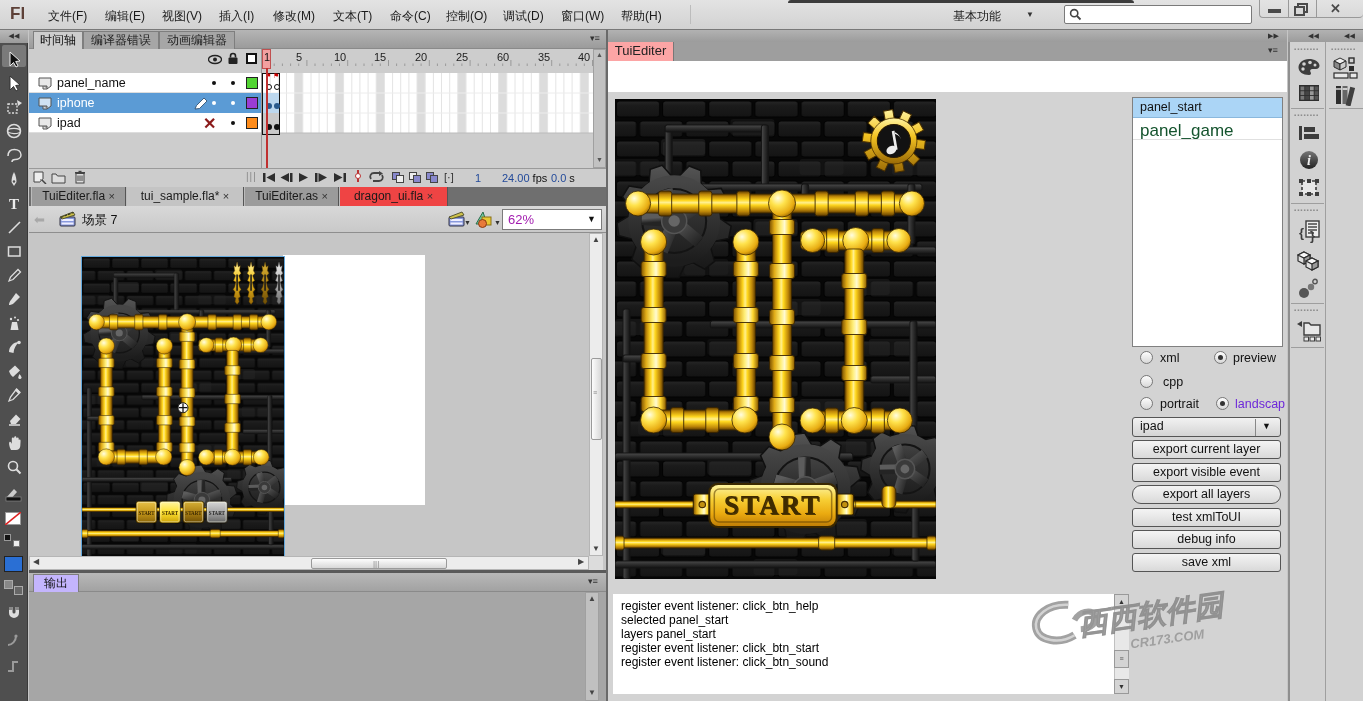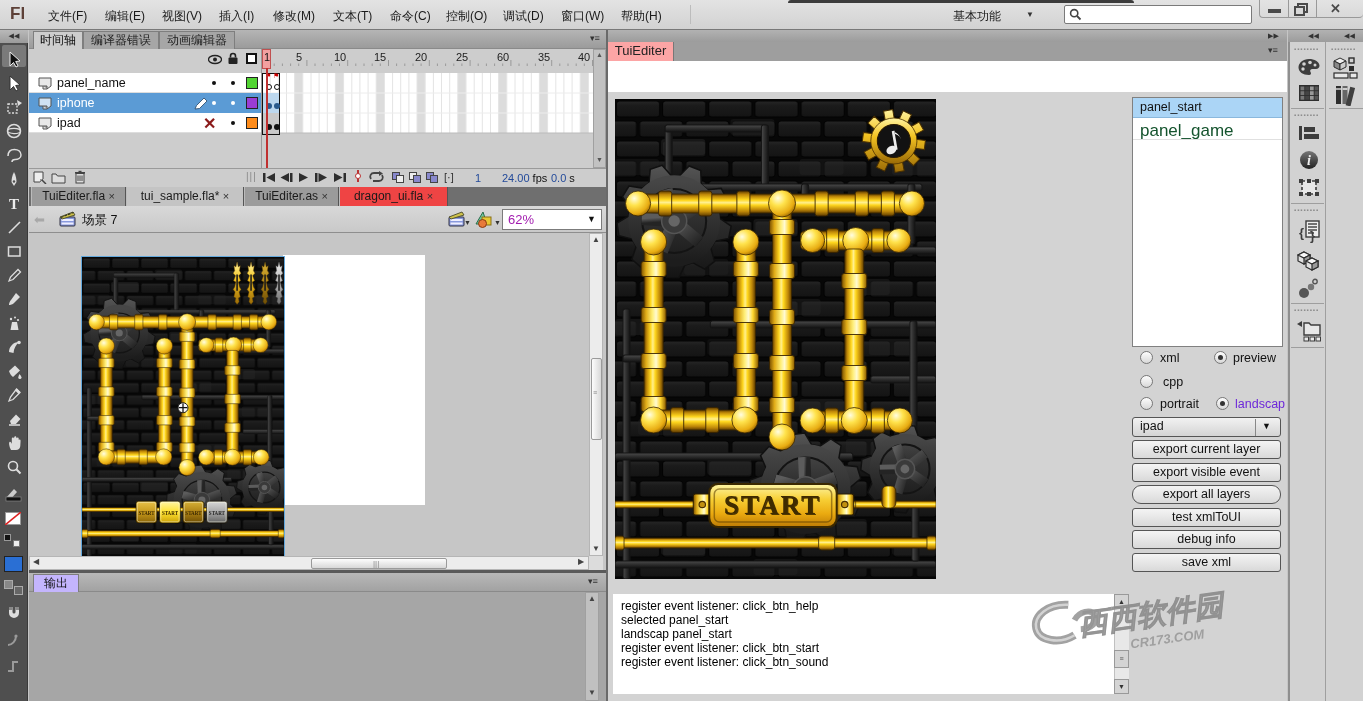--- a/index.html
+++ b/index.html
@@ -747,21 +747,21 @@
     <div class="tx" style="left:1262px;top:421px;font-size:9px;color:#111">▼</div>
     <div style="position:absolute;left:1132px;top:440.0px;width:149px;height:19px;background:linear-gradient(#f4f4f4,#d9d9d9);border:1.5px solid #555;border-radius:3px;box-sizing:border-box;text-align:center;line-height:16px;font-size:12.5px;color:#111">export current layer</div>
     <div style="position:absolute;left:1132px;top:462.5px;width:149px;height:19px;background:linear-gradient(#f4f4f4,#d9d9d9);border:1.5px solid #555;border-radius:3px;box-sizing:border-box;text-align:center;line-height:16px;font-size:12.5px;color:#111">export visible event</div>
     <div style="position:absolute;left:1132px;top:485.0px;width:149px;height:19px;background:linear-gradient(#f4f4f4,#d9d9d9);border:1.5px solid #555;border-radius:9px;box-sizing:border-box;text-align:center;line-height:16px;font-size:12.5px;color:#111">export all layers</div>
     <div style="position:absolute;left:1132px;top:507.5px;width:149px;height:19px;background:linear-gradient(#f4f4f4,#d9d9d9);border:1.5px solid #555;border-radius:3px;box-sizing:border-box;text-align:center;line-height:16px;font-size:12.5px;color:#111">test xmlToUI</div>
     <div style="position:absolute;left:1132px;top:530.0px;width:149px;height:19px;background:linear-gradient(#f4f4f4,#d9d9d9);border:1.5px solid #555;border-radius:3px;box-sizing:border-box;text-align:center;line-height:16px;font-size:12.5px;color:#111">debug info</div>
     <div style="position:absolute;left:1132px;top:552.5px;width:149px;height:19px;background:linear-gradient(#f4f4f4,#d9d9d9);border:1.5px solid #555;border-radius:3px;box-sizing:border-box;text-align:center;line-height:16px;font-size:12.5px;color:#111">save xml</div>
     <div class="abs" style="left:613px;top:594px;width:516px;height:100px;background:#fff"></div>
     <div class="tx" style="left:621px;top:599px;font-size:12px;color:#000">register event listener: click_btn_help</div>
     <div class="tx" style="left:621px;top:613px;font-size:12px;color:#000">selected panel_start</div>
-    <div class="tx" style="left:621px;top:627px;font-size:12px;color:#000">landscap panel_start</div>
+    <div class="tx" style="left:621px;top:627px;font-size:12px;color:#000">layers panel_start</div>
     <div class="tx" style="left:621px;top:641px;font-size:12px;color:#000">register event listener: click_btn_start</div>
     <div class="tx" style="left:621px;top:655px;font-size:12px;color:#000">register event listener: click_btn_sound</div>
     <div class="abs" style="left:1114px;top:594px;width:15px;height:100px;background:#e8e8e8;border-left:1px solid #c0c0c0"></div>
     <div class="abs" style="left:1114px;top:594px;width:15px;height:14px;background:#d4d4d4;border:1px solid #999;font-size:7px;color:#333;text-align:center;line-height:13px">▲</div>
     <div class="abs" style="left:1114px;top:650px;width:15px;height:18px;background:#d4d4d4;border:1px solid #999;font-size:7px;color:#555;text-align:center;line-height:16px">≡</div>
     <div class="abs" style="left:1114px;top:679px;width:15px;height:15px;background:#d4d4d4;border:1px solid #999;font-size:7px;color:#333;text-align:center;line-height:14px">▼</div>
     <div class="abs" style="left:1028px;top:580px;width:210px;height:95px;opacity:0.9">
 <svg width="210" height="95" viewBox="0 0 210 95">
 <g transform="rotate(-8 105 47)" fill="none">
 <path d="M44 16 C24 12 8 22 9 35 C10 48 30 54 46 47" stroke="#989898" stroke-width="8"></path>

